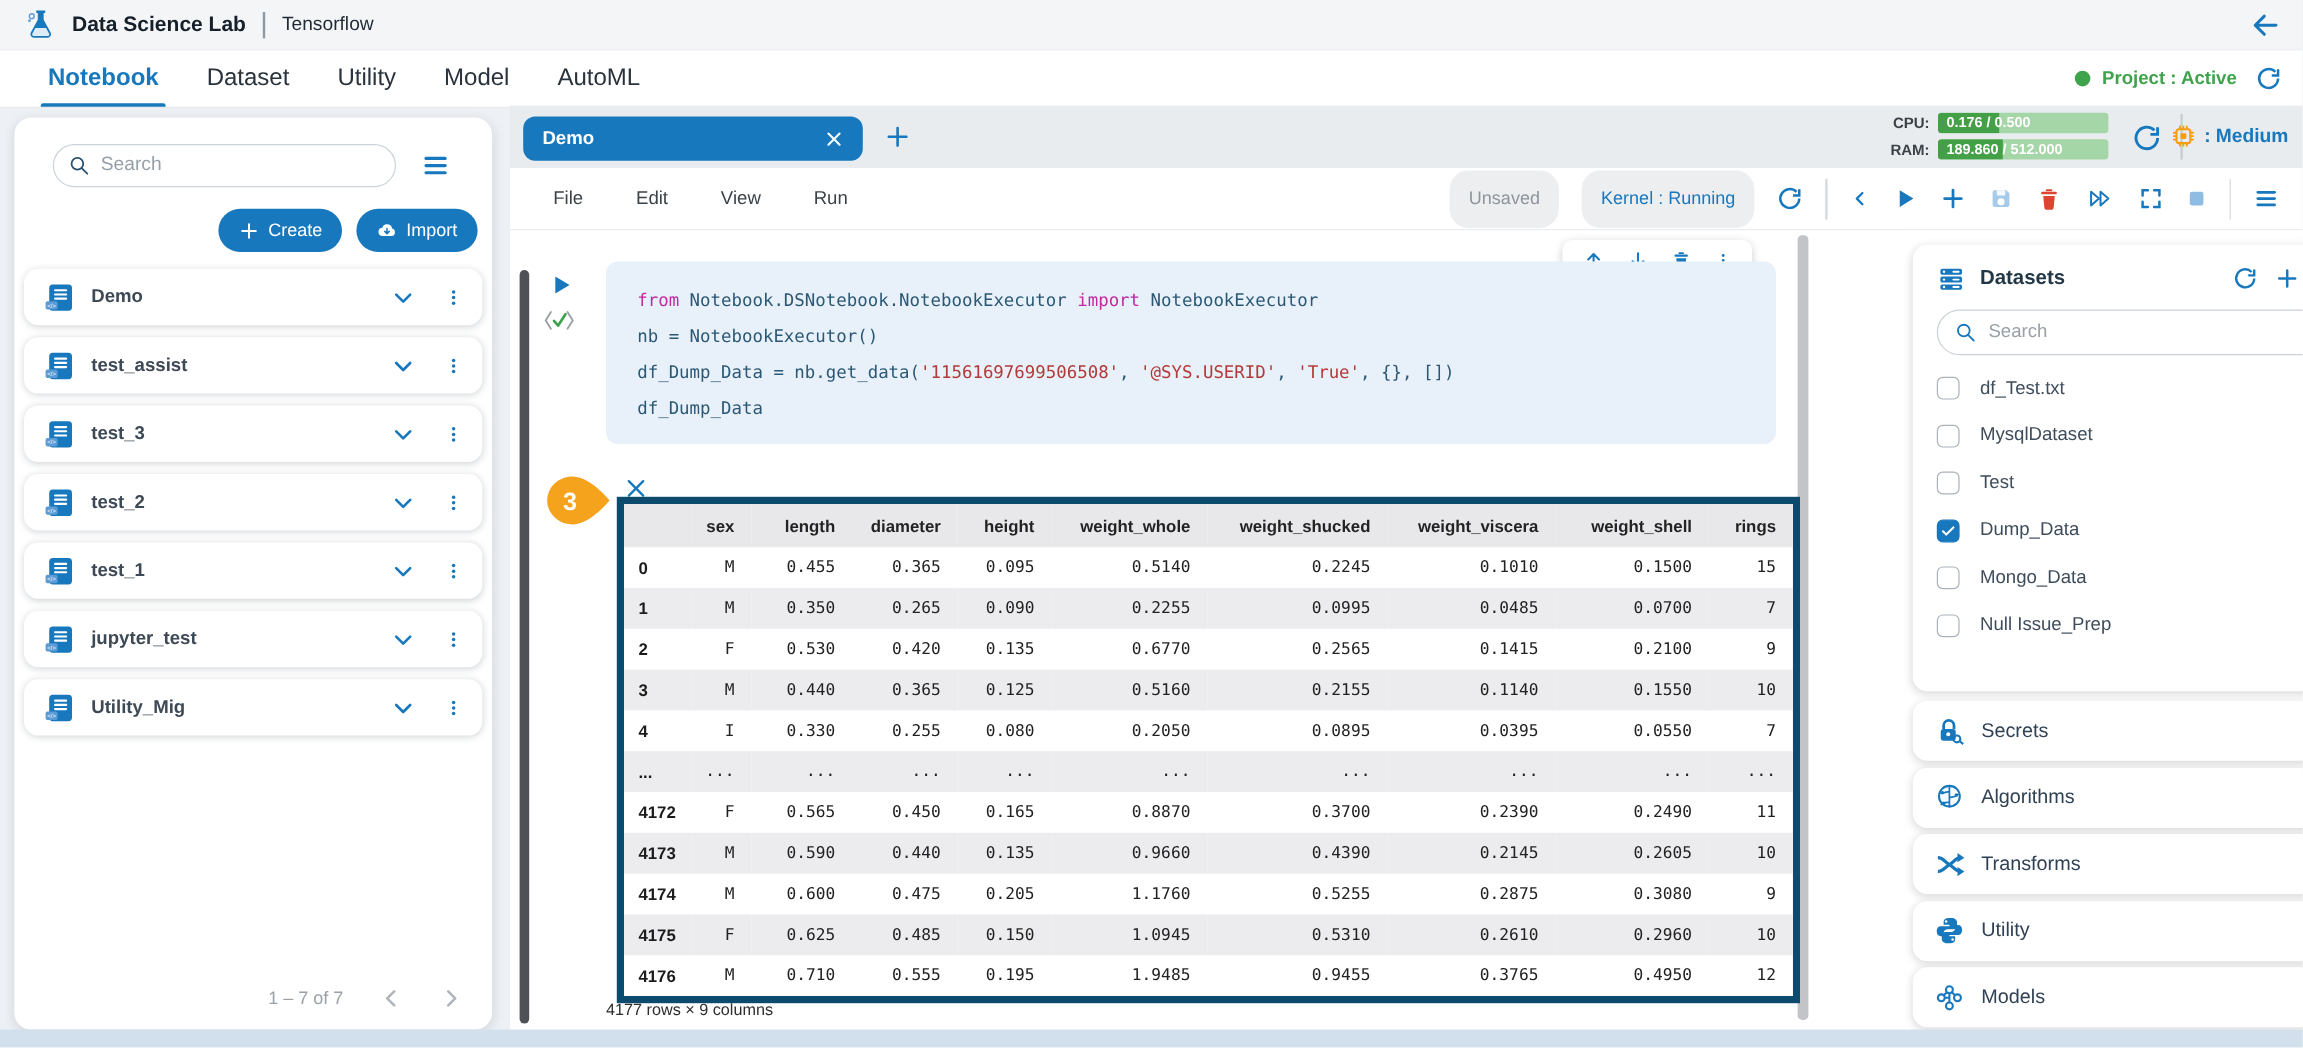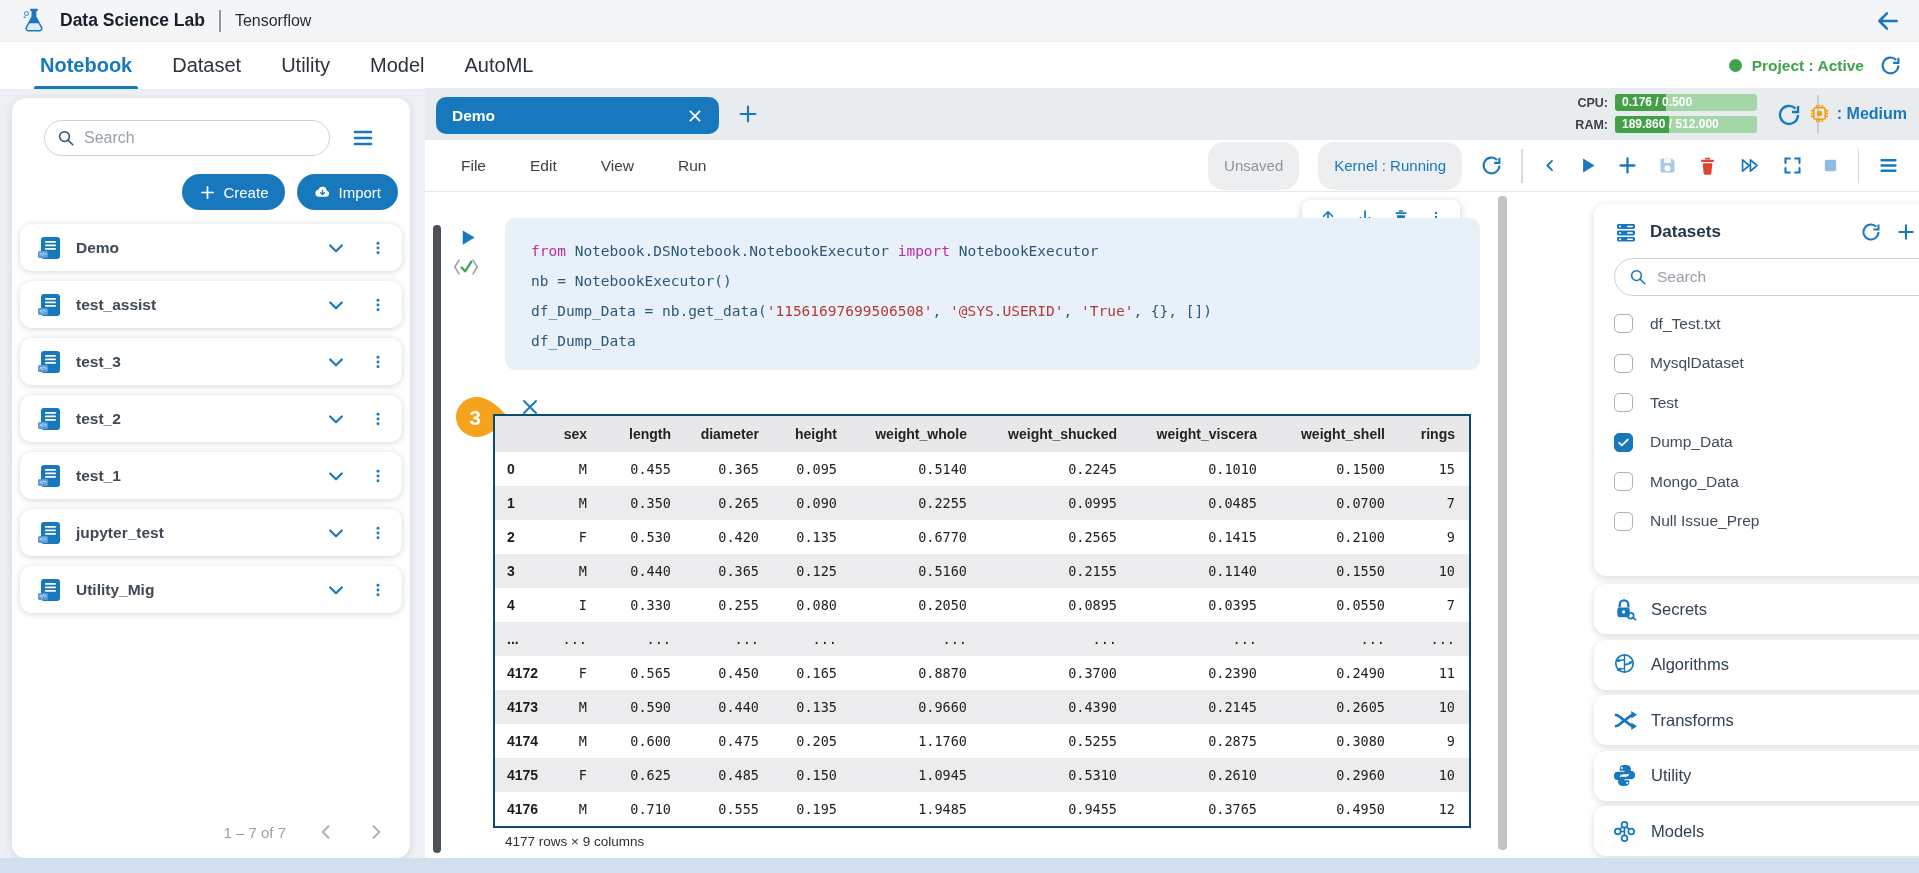--- a/index.html
+++ b/index.html
@@ -105,21 +105,21 @@
   .code-line { font-family:"DejaVu Sans Mono", monospace; font-size:14.5px; line-height:30px;
     color:#2B5875; white-space:pre; }
   .tok-kw { color:#C02AA0; }
   .tok-str { color:#B23A38; }
   .tok-plain { color:#2B5875; }
 
   .exec-badge { position:absolute; left:30px; top:204px; width:54px; height:44px; }
   .exec-badge text { font-family:"Liberation Sans", sans-serif; }
   .output-close { position:absolute; left:96px; top:206px; width:18px; height:18px; color:#1878BD; cursor:pointer; }
 
-  .df-wrap { position:absolute; left:68px; top:222px; border:2px solid #0c4a6e; }
+  .df-wrap { position:absolute; left:89px; top:222px; border:6px solid #0c4a6e; }
   table.df { border-collapse:collapse; table-layout:fixed; width:974px; background:#fff; }
   table.df thead tr { height:36px; background:#E8E8EA; }
   table.df tbody tr { height:34px; }
   table.df tbody tr:nth-child(even) { background:#ECECEE; }
   table.df th { font-size:14px; font-weight:bold; color:#232323; text-align:right; padding-right:14px;
     font-family:"Liberation Sans", sans-serif; }
   table.df th.c0 { text-align:left; padding-left:12px; }
   table.df td { font-family:"DejaVu Sans Mono", monospace; font-size:13.5px; color:#222;
     text-align:right; padding-right:14px; }
   table.df td.idx { font-family:"Liberation Sans", sans-serif; font-weight:bold; font-size:14px;

